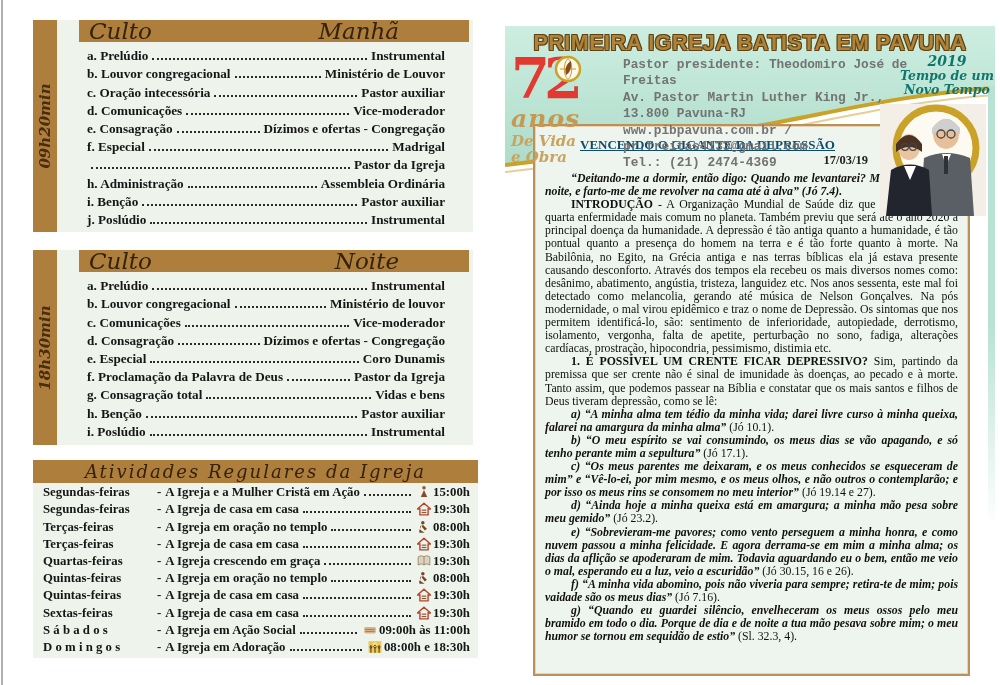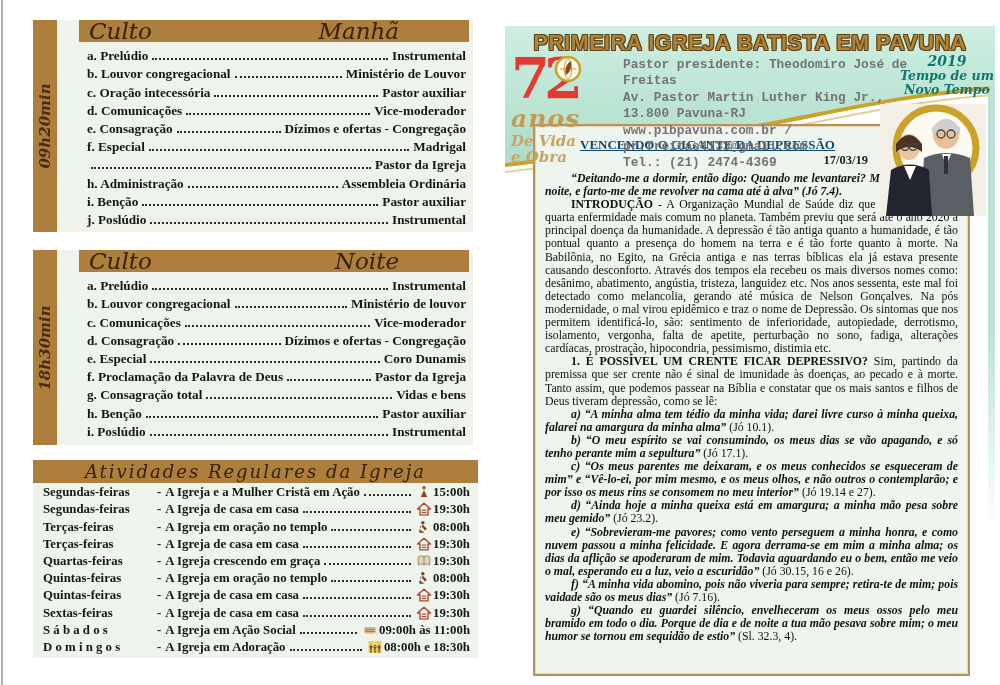--- a/index.html
+++ b/index.html
@@ -15,21 +15,21 @@
   .timebar{width:24px;background:#ae7e3d;position:relative;flex:0 0 24px;}
   .timebar .tb-text{position:absolute;left:50%;top:50%;transform:translate(-50%,-50%) rotate(-90deg);
        white-space:nowrap;font-family:"DejaVu Serif", serif;font-style:italic;font-weight:bold;
        font-size:15px;color:#4a2c10;}
   .sec-body{flex:1;background:#eef3ec;padding-bottom:4px;}
   .sec-header{height:22px;background:#ae7e3d;margin:0 4px 0 22px;display:flex;
        justify-content:space-between;align-items:center;font-family:"DejaVu Serif", serif;
        font-style:italic;font-size:23px;color:#35220a;padding:0 70px 0 10px;}
   .items{margin-top:4px;}
   .citem{display:flex;align-items:flex-end;font-weight:bold;font-size:13.2px;
-       padding:0 7px 0 30px;height:18.2px;color:#161616;}
+       padding:0 28px 0 30px;height:18.2px;color:#161616;}
   .dots{flex:1 1 auto;min-width:8px;border-bottom:2px dotted #2b2b2b;margin:0 4px 4px 4px;}
   .val{white-space:nowrap;}
 
   .act{position:absolute;left:33px;top:460px;width:445px;height:198px;background:#eef3ec;}
   .act-header{height:23px;background:#ae7e3d;text-align:center;font-family:"DejaVu Serif", serif;
        font-style:italic;font-size:18px;color:#35220a;line-height:23px;letter-spacing:2px;}
   .act-row{display:flex;align-items:flex-end;font-weight:bold;font-size:12.8px;
        height:17.2px;padding:0 8px 0 10px;color:#161616;}
   .act-row .day{flex:0 0 110px;white-space:nowrap;}
   .act-row .dash{margin:0 4px;}

